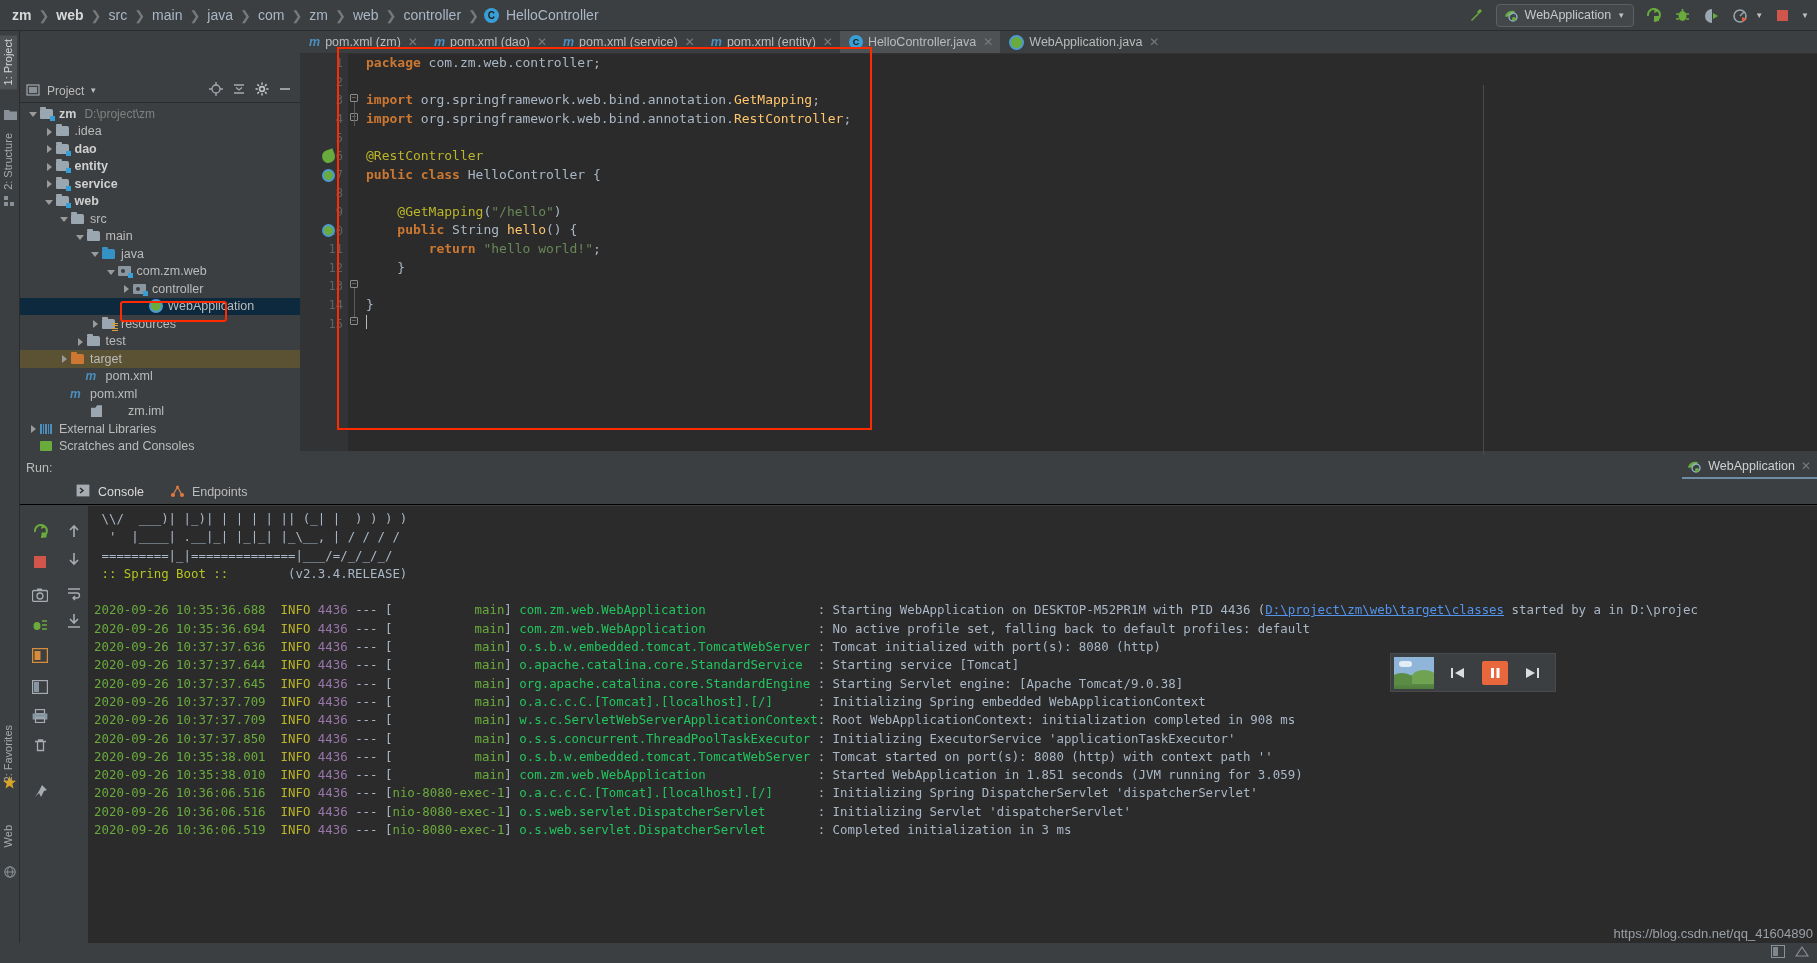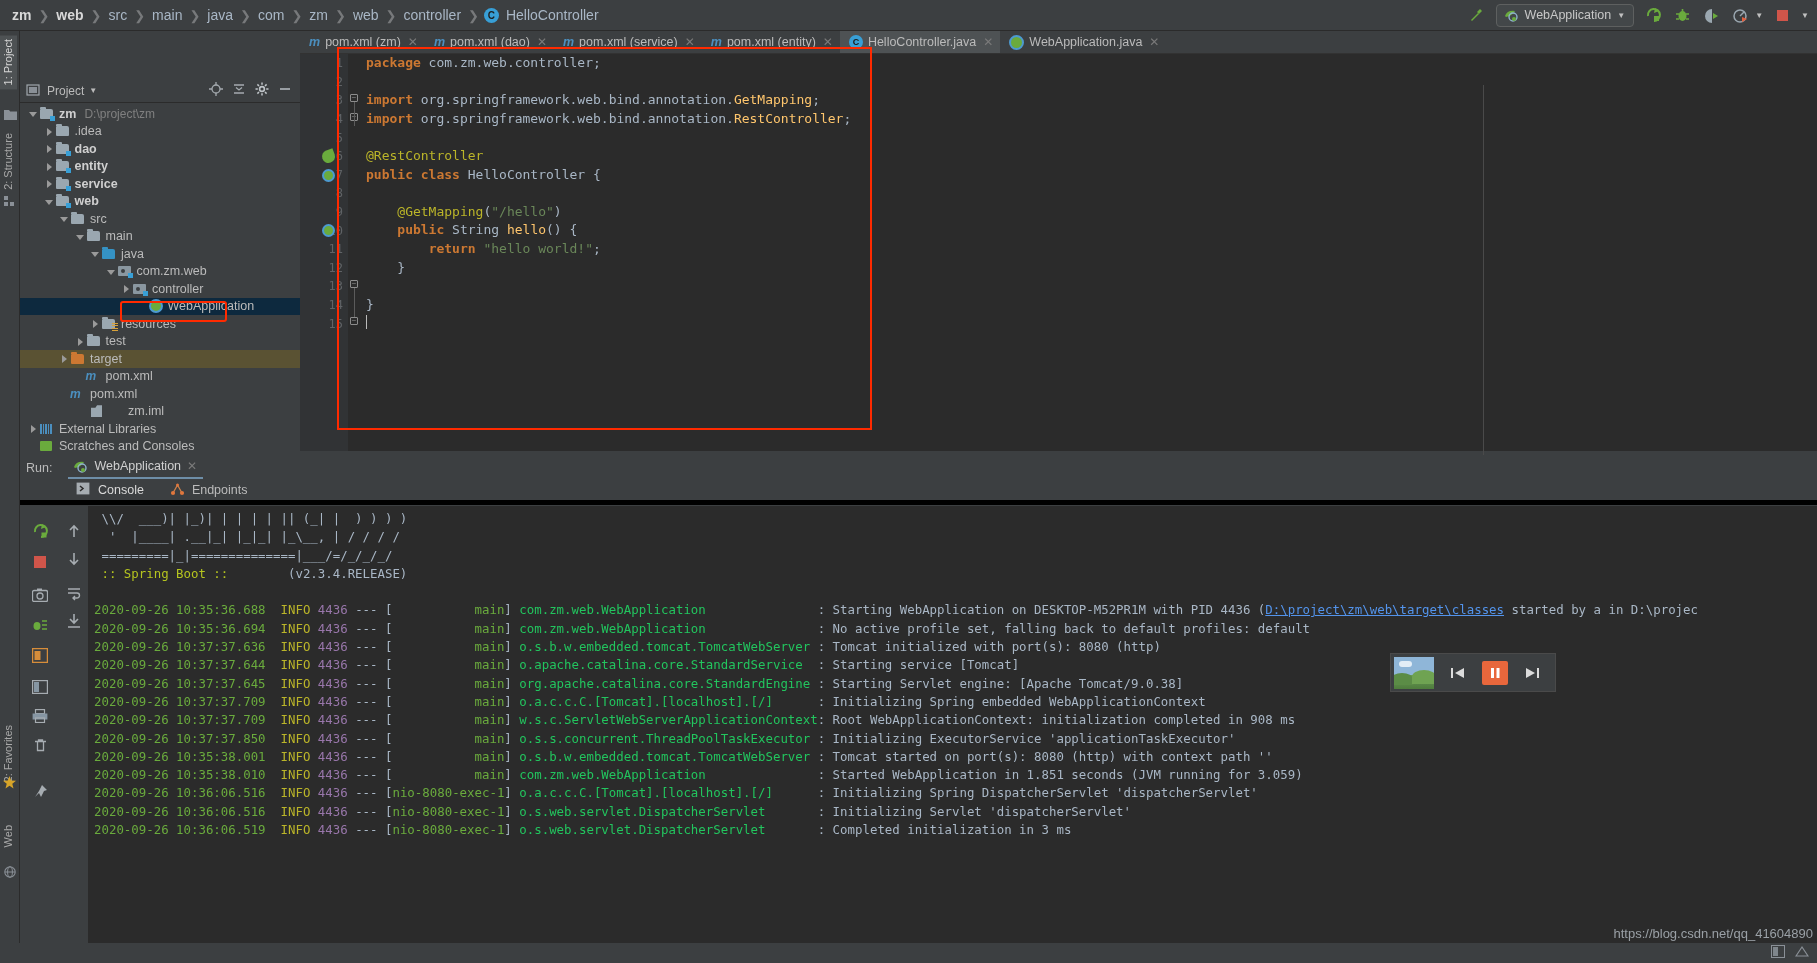--- a/index.html
+++ b/index.html
@@ -147,26 +147,26 @@
   .caret-bar { display:inline-block; width:1px; height:14px; background:#bbbbbb; vertical-align:-2px; }
 
   .redbox-editor {
     position:absolute; left:337px; top:47px; width:535px; height:383px;
     border:2px solid #ff2a00; pointer-events:none;
   }
   .editor-sep { position:absolute; left:1183px; top:54px; width:1px; height:397px; background:#4a4a4a; }
 
   
   .runpanel { position:absolute; left:20px; top:455px; width:1797px; height:508px; background:#3c3f41; }
-  .runhdr { height:25px; display:flex; align-items:center; padding-left:6px; }
+  .runhdr { height:25px; display:flex; align-items:center; padding-left:6px;justify-content:space-between; }
   .runhdr .runlabel { font-size:12.5px; color:#bbbbbb; margin-right:16px; }
   .runtab { display:flex; align-items:center; gap:6px; font-size:12.5px; color:#d0d0d0;
      border-bottom:2px solid #6e8ea8; padding:2px 6px 3px 4px; }
   .runtab .close { color:#7a7a7a; font-size:12px; }
-  .runsubbar { height:25px; display:flex; align-items:center; padding-left:52px; gap:18px; border-bottom:5px solid #000000; }
+  .runsubbar { height:25px; display:flex; align-items:center; padding-left:52px; gap:18px; border-bottom:1px solid #000000; }
   .subtab { display:flex; align-items:center; gap:6px; font-size:12.5px; color:#bbbbbb; padding:2px 4px; }
   .subtab.active { color:#d9d9d9; }
 
   .runleftbar { position:absolute; left:0; top:50px; width:40px; bottom:0; background:#3c3f41; }
   .runleftbar2 { position:absolute; left:40px; top:50px; width:28px; bottom:0; background:#3c3f41; }
   .rbtn { width:20px; height:20px; margin:6px auto; display:flex; align-items:center; justify-content:center; }
 
   .console {
     position:absolute; left:68px; top:51px; right:0; bottom:0;
     background:#2b2b2b; overflow:hidden; padding:4px 0 0 6px;

